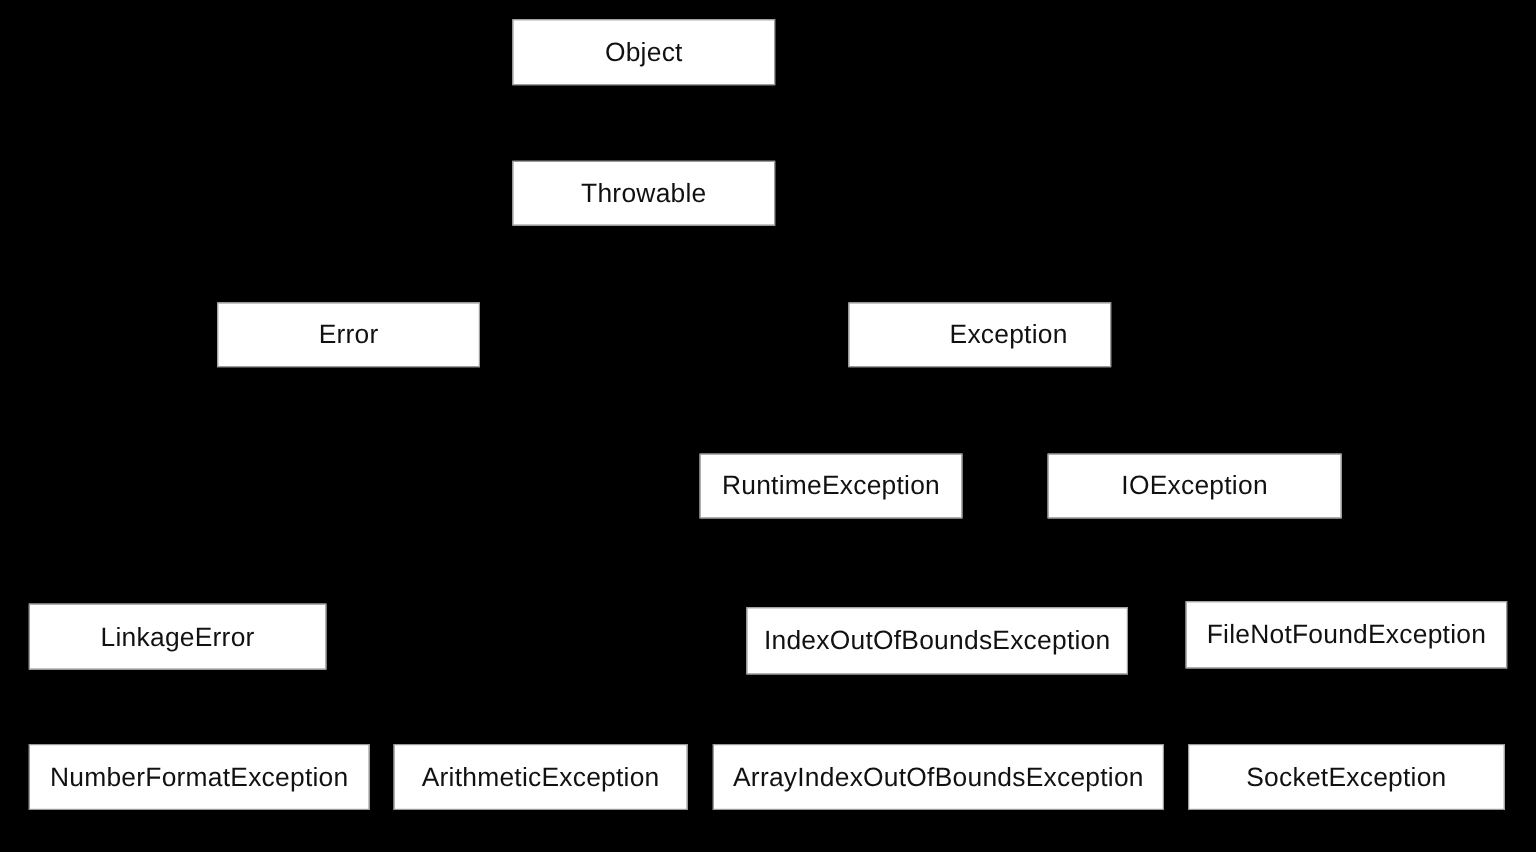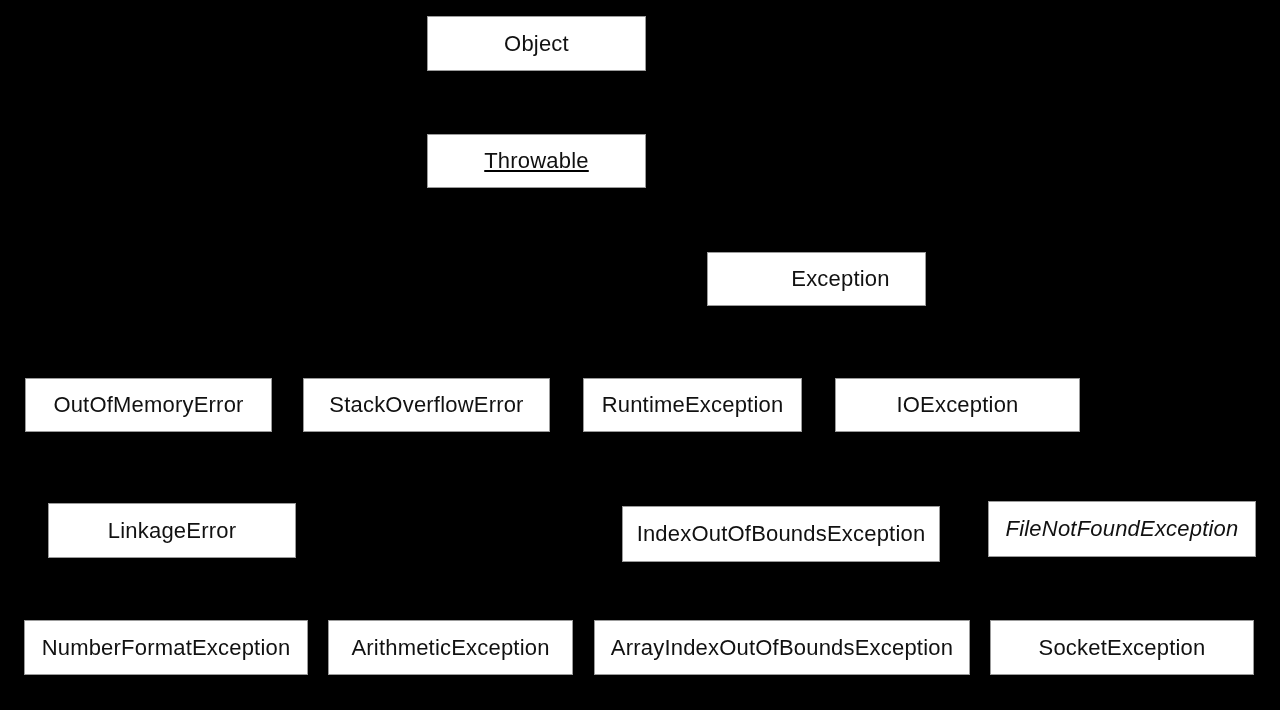--- a/index.html
+++ b/index.html
@@ -36,48 +36,45 @@
 </style>
 </head>
 <body>
 
 <div id="diagram">
 
   <div class="node" style="left:427px; top:16px; width:219px; height:55px;">
     <span>Object</span>
   </div>
 
-  <div class="node" style="left:427px; top:134px; width:219px; height:54px;text-decoration:underline;">
+  <div class="node" style="left:427px; top:134px; width:219px; height:54px;">
     <span>Throwable</span>
   </div>
 
+  <div class="node" style="left:181px; top:252px; width:219px; height:54px;">
+    <span>Error</span>
+  </div>
   <div class="node" style="left:707px; top:252px; width:219px; height:54px;padding-left:48px;">
     <span>Exception</span>
   </div>
 
-  <div class="node" style="left:25px; top:378px; width:247px; height:54px;">
-    <span>OutOfMemoryError</span>
-  </div>
-  <div class="node" style="left:303px; top:378px; width:247px; height:54px;">
-    <span>StackOverflowError</span>
-  </div>
   <div class="node" style="left:583px; top:378px; width:219px; height:54px;">
     <span>RuntimeException</span>
   </div>
-  <div class="node" style="left:835px; top:378px; width:245px; height:54px;">
+  <div class="node" style="left:873px; top:378px; width:245px; height:54px;">
     <span>IOException</span>
   </div>
 
-  <div class="node" style="left:24px; top:503px; width:248px; height:55px;margin-left:24px;">
+  <div class="node" style="left:24px; top:503px; width:248px; height:55px;">
     <span>LinkageError</span>
   </div>
   <div class="node" style="left:622px; top:506px; width:318px; height:56px;">
     <span>IndexOutOfBoundsException</span>
   </div>
-  <div class="node" style="left:988px; top:501px; width:268px; height:56px;font-style:italic;">
+  <div class="node" style="left:988px; top:501px; width:268px; height:56px;">
     <span>FileNotFoundException</span>
   </div>
 
   <div class="node" style="left:24px; top:620px; width:284px; height:55px;">
     <span>NumberFormatException</span>
   </div>
   <div class="node" style="left:328px; top:620px; width:245px; height:55px;">
     <span>ArithmeticException</span>
   </div>
   <div class="node" style="left:990px; top:620px; width:264px; height:55px;">

